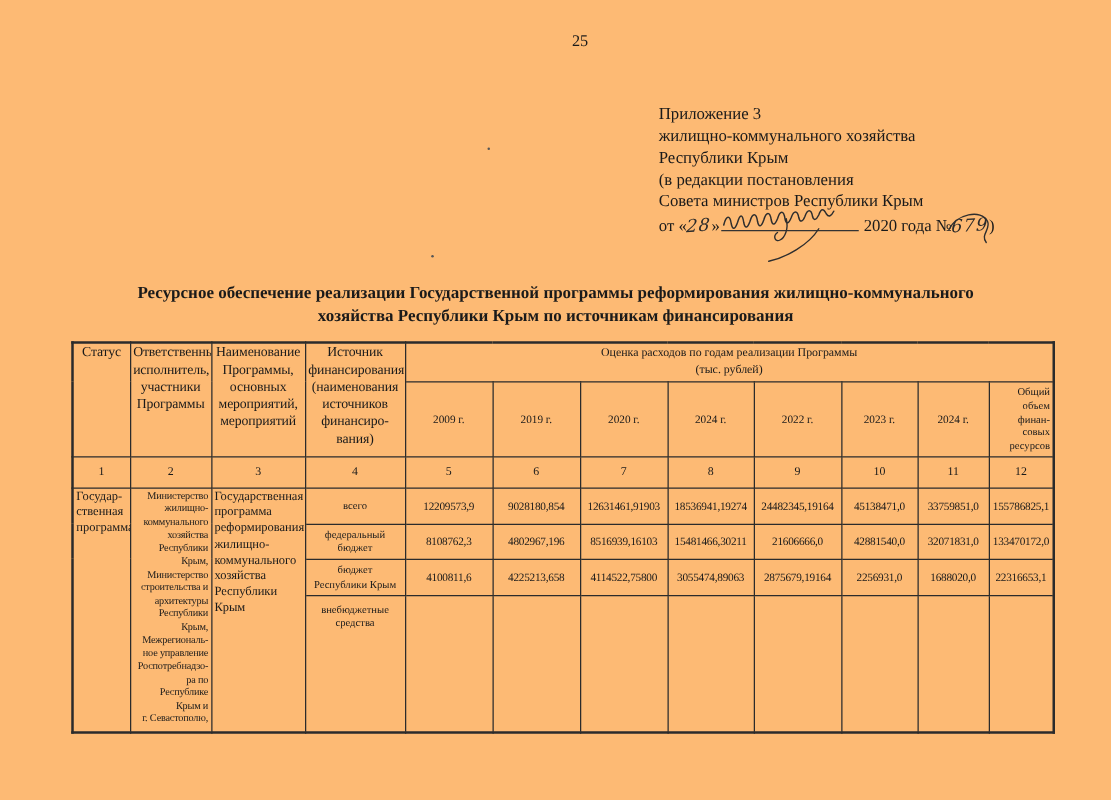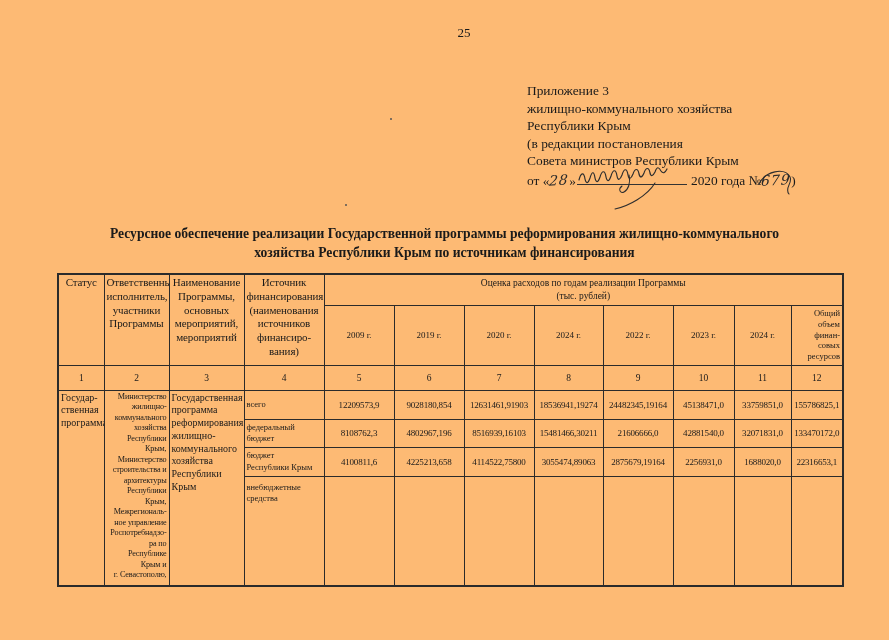--- a/index.html
+++ b/index.html
@@ -31,21 +31,21 @@
   .th-span{font-weight:bold;font-size:9.5px;text-align:center;vertical-align:middle;
            white-space:pre-line;line-height:1.35;}
   .th-year{font-weight:bold;font-size:9px;text-align:center;vertical-align:middle;}
   .th-total{font-weight:bold;font-size:8.5px;text-align:right;vertical-align:middle;
             white-space:pre-line;line-height:1.25;}
   .td-num{font-size:9.5px;text-align:center;vertical-align:middle;}
   .td-status,.td-prog{font-size:10px;vertical-align:top;text-align:left;padding:4px 2px 2px 3px;
           white-space:pre-line;line-height:1.28;}
   .td-exec{font-size:8.2px;vertical-align:top;text-align:right;padding:4px 1px 2px 3px;
           white-space:pre-line;line-height:1.28;letter-spacing:-0.15px;}
-  .td-src{font-size:8.5px;text-align:left;padding:2px 2px 2px 4px;white-space:pre-line;
+  .td-src{font-size:8.5px;text-align:center;padding:2px 2px 2px 4px;white-space:pre-line;
           line-height:1.3;vertical-align:middle;}
   .va-top{vertical-align:top !important;padding-top:5px !important;}
   .td-val{font-size:9px;text-align:center;vertical-align:middle;white-space:nowrap;
           letter-spacing:-0.2px;}
 </style>
 </head>
 <body>
 
 <div class="page">
 

